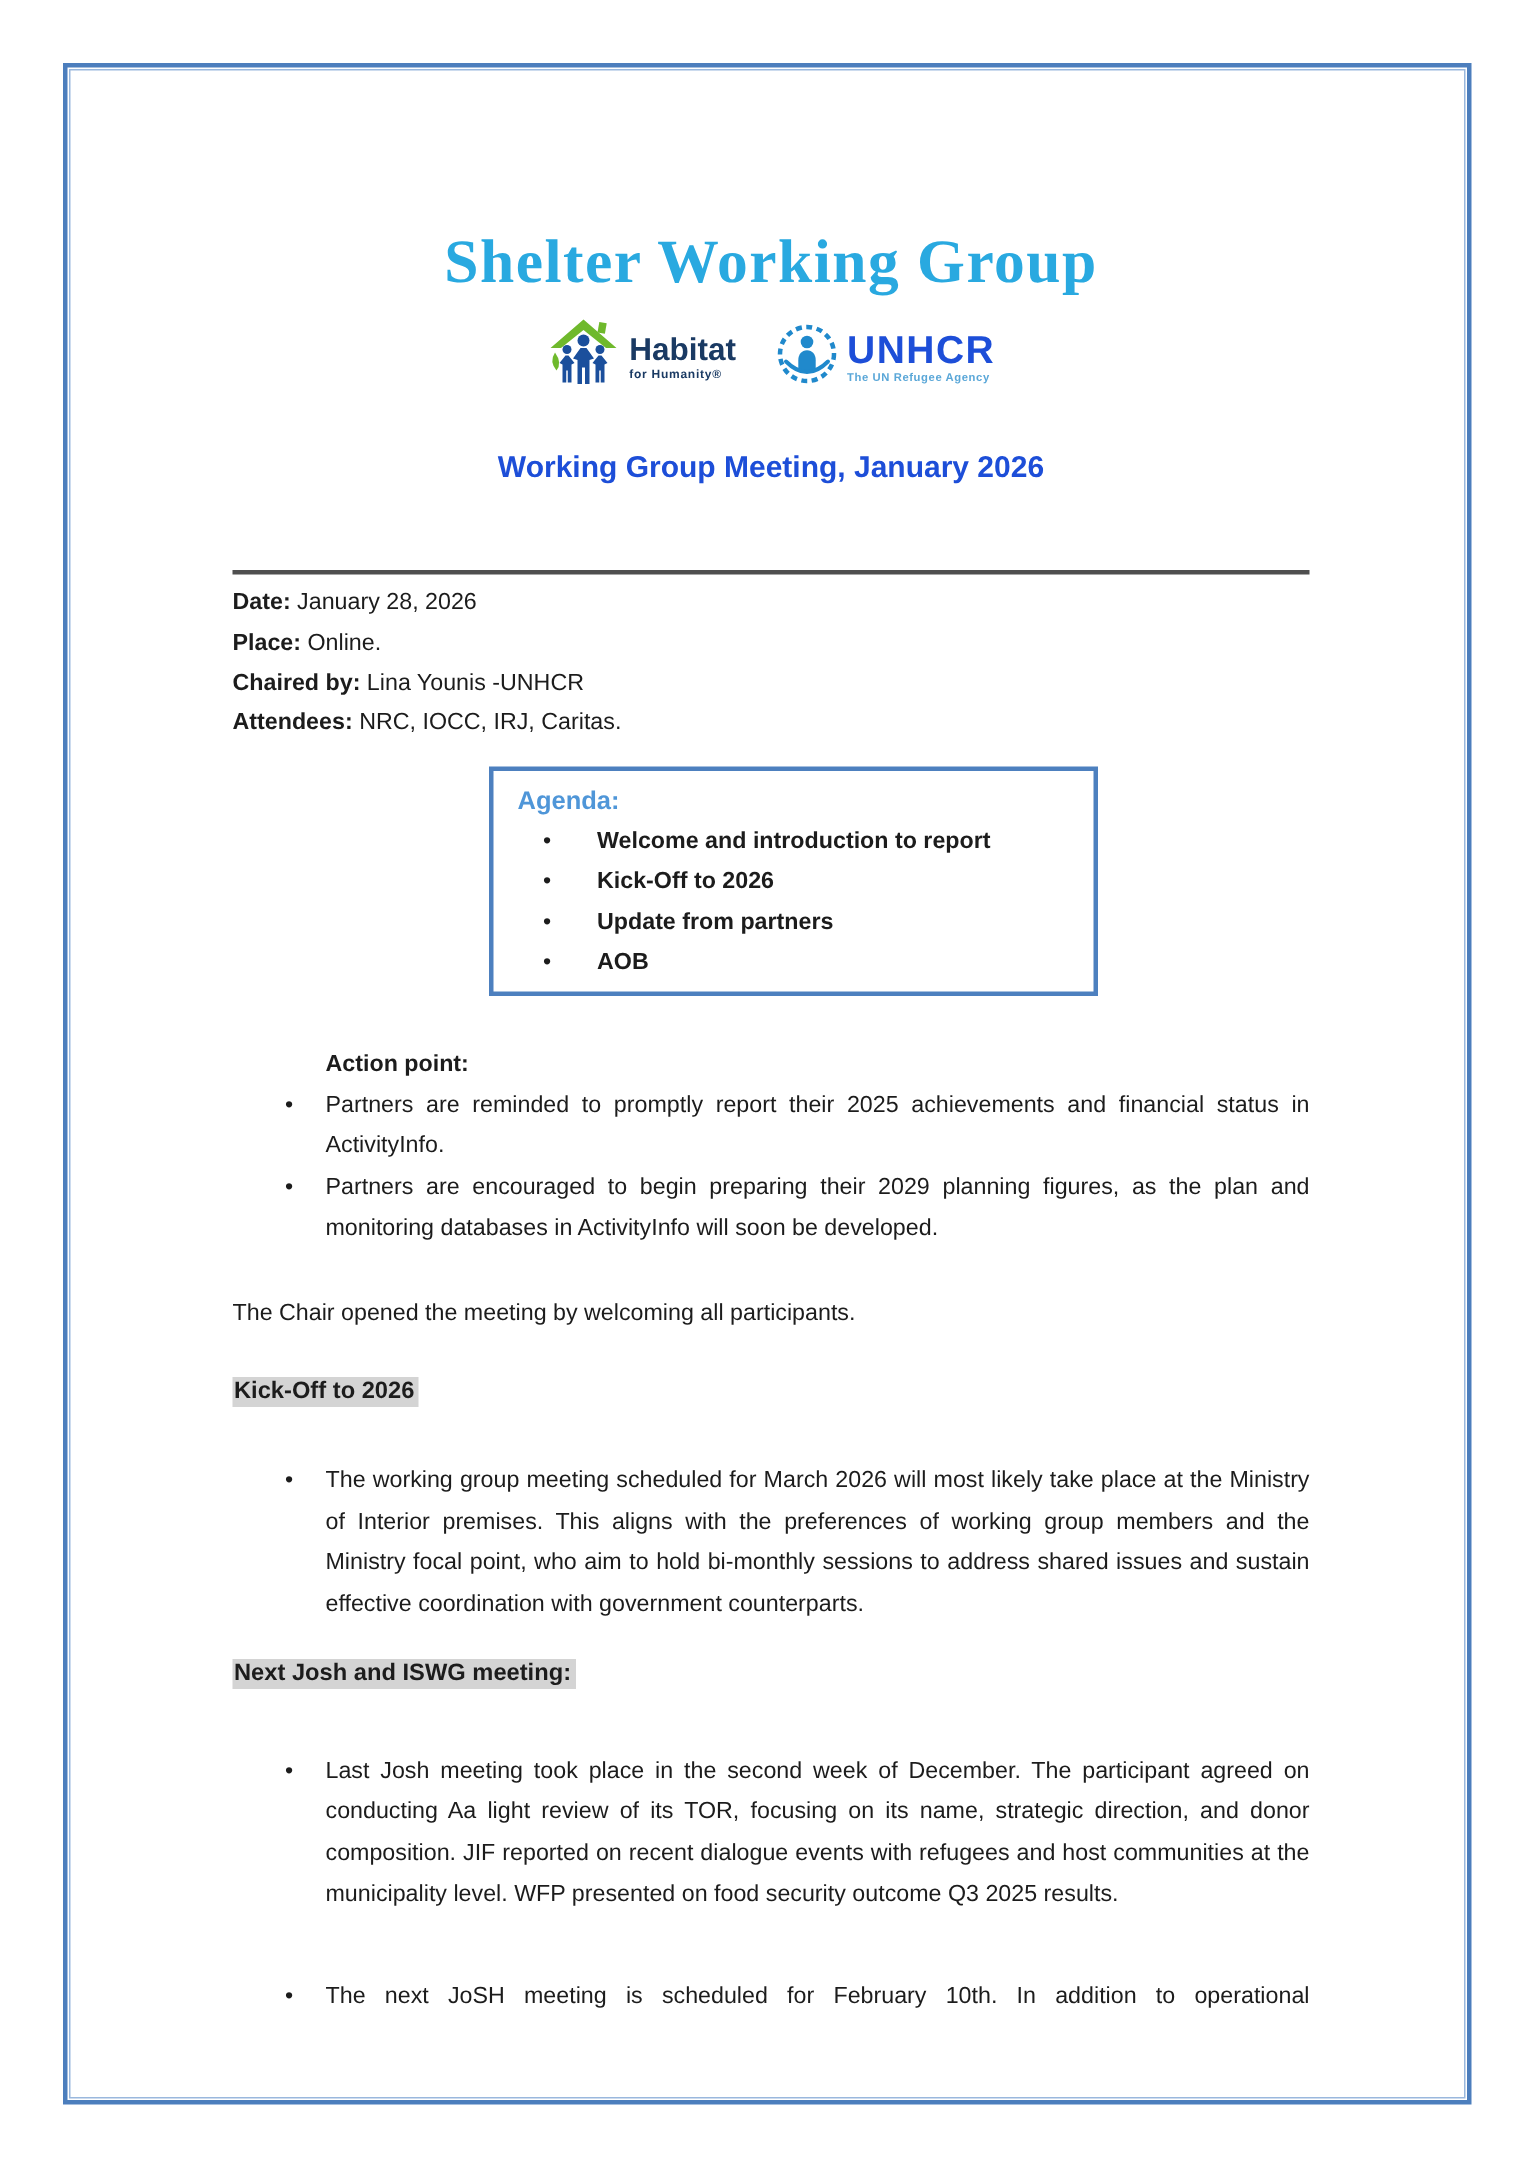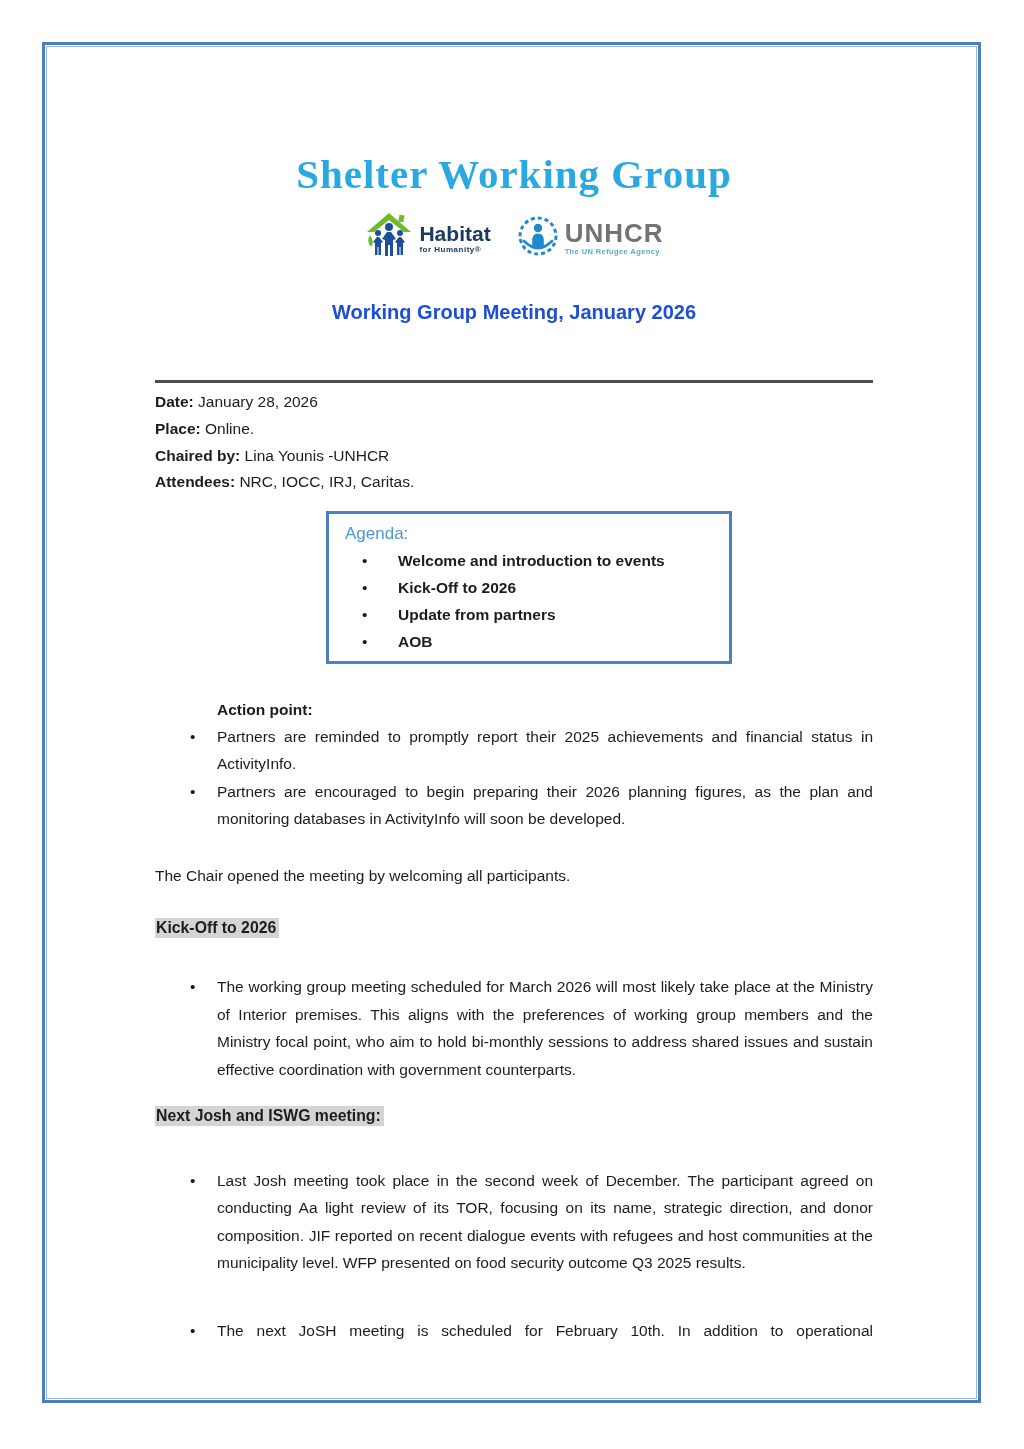--- a/index.html
+++ b/index.html
@@ -50,21 +50,21 @@
     display: flex;
     justify-content: center;
     align-items: center;
     gap: 26px;
   }
   .logo { display: flex; align-items: center; }
   .habitat-text { display: flex; flex-direction: column; margin-left: 5px; line-height: 1; }
   .hname { font-size: 21px; font-weight: bold; color: #1a3a63; }
   .htag  { font-size: 8px;  font-weight: bold; color: #1a3a63; margin-top: 2px; letter-spacing: .5px; }
   .unhcr-text { display: flex; flex-direction: column; margin-left: 6px; line-height: 1; }
-  .uname { font-size: 26px; font-weight: bold; color: #737373; letter-spacing: 1px; }
+  .uname { font-size: 26px; font-weight: bold; color: #1d4ed8; letter-spacing: 1px; }
   .utag  { font-size: 7.5px; font-weight: bold; color: #5aa7d8; margin-top: 2px; letter-spacing: .4px; }
 
   .subtitle {
     margin-top: 37px;
     text-align: center;
     font-size: 20px;
     font-weight: bold;
     color: #1d4ed8;
   }
 
@@ -84,21 +84,21 @@
   .agenda-box {
     margin-top: 15px;
     margin-left: 171px;
     width: 406px;
     border: 3px solid #4d80bf;
     padding: 10px 14px 6px 16px;
     background: #ffffff;
   }
   .agenda-heading {
     font-size: 17px;
-    font-weight: normal;
+    font-weight: bold;
     color: #4f96d8;
   }
   .agenda-list { list-style: none; margin-top: 3px; }
   .agenda-list li {
     position: relative;
     padding-left: 53px;
     font-size: 15.5px;
     font-weight: bold;
     line-height: 27px;
   }
@@ -221,31 +221,31 @@
     </div>
     <div class="meta-row">
       <span class="meta-label">Attendees:</span>
       <span class="meta-value">NRC, IOCC, IRJ, Caritas.</span>
     </div>
   </div>
 
   <div class="agenda-box">
     <div class="agenda-heading">Agenda:</div>
     <ul class="agenda-list">
-      <li>Welcome and introduction to events</li>
+      <li>Welcome and introduction to report</li>
       <li>Kick-Off to 2026</li>
       <li>Update from partners</li>
       <li>AOB</li>
     </ul>
   </div>
 
   <div class="action-heading">Action point:</div>
   <ul class="blist">
     <li>Partners are reminded to promptly report their 2025 achievements and financial status in ActivityInfo.</li>
-    <li>Partners are encouraged to begin preparing their 2026 planning figures, as the plan and monitoring databases in ActivityInfo will soon be developed.</li>
+    <li>Partners are encouraged to begin preparing their 2029 planning figures, as the plan and monitoring databases in ActivityInfo will soon be developed.</li>
   </ul>
 
   <p class="para">The Chair opened the meeting by welcoming all participants.</p>
 
   <div class="sec-heading first">
     <span class="hl">Kick-Off to 2026</span>
   </div>
   <ul class="blist sec1">
     <li>The working group meeting scheduled for March 2026 will most likely take place at the Ministry of Interior premises. This aligns with the preferences of working group members and the Ministry focal point, who aim to hold bi-monthly sessions to address shared issues and sustain effective coordination with government counterparts.</li>
   </ul>

